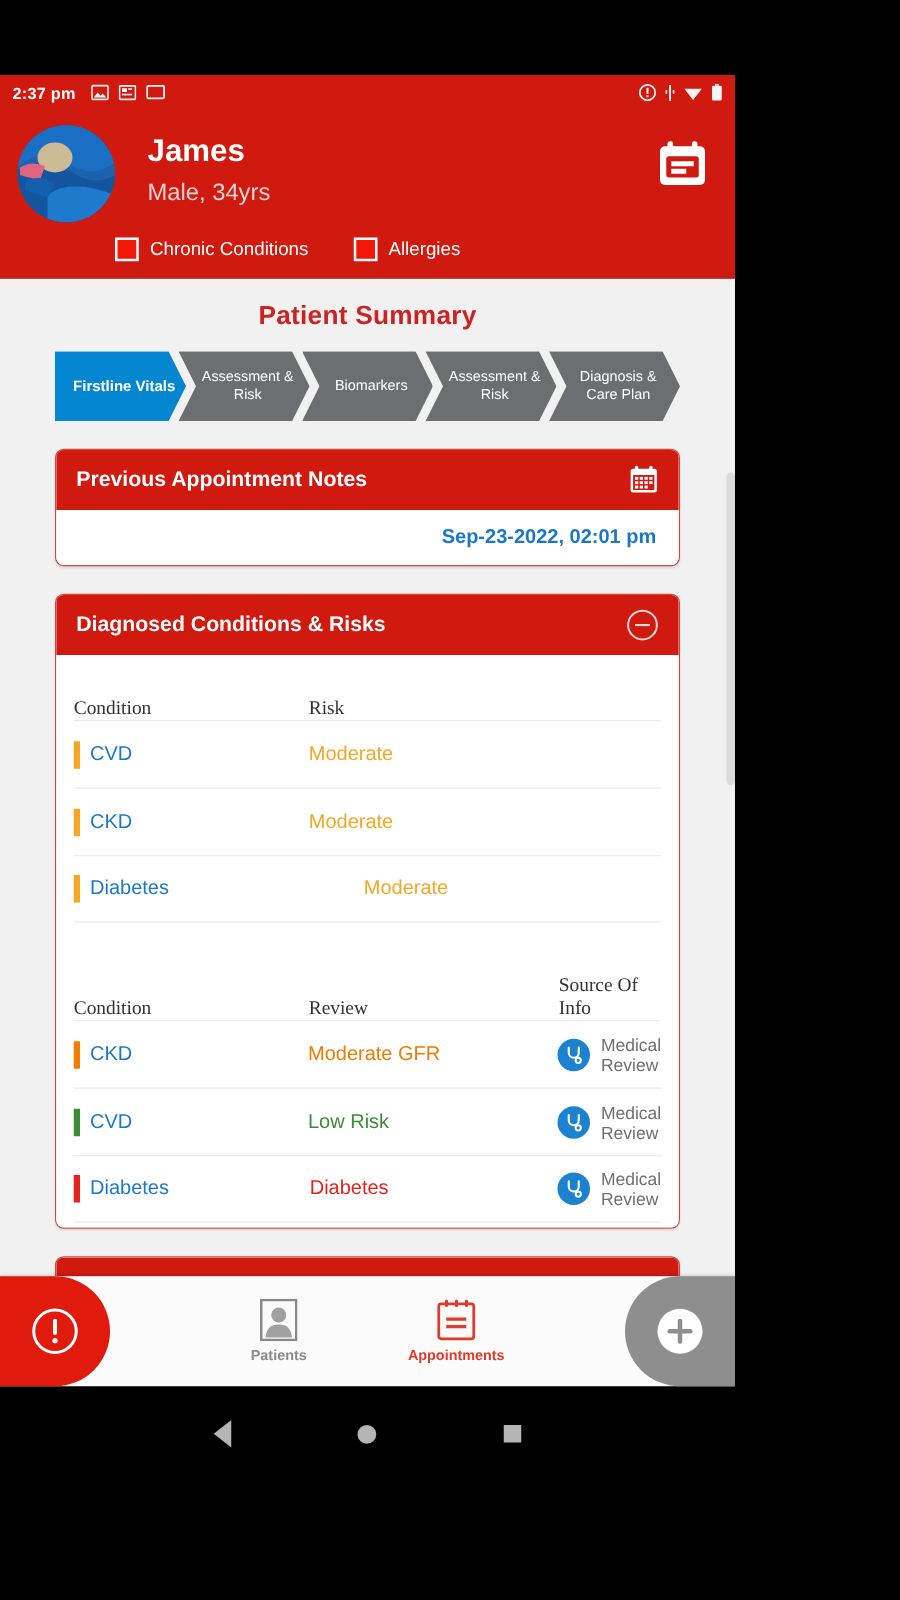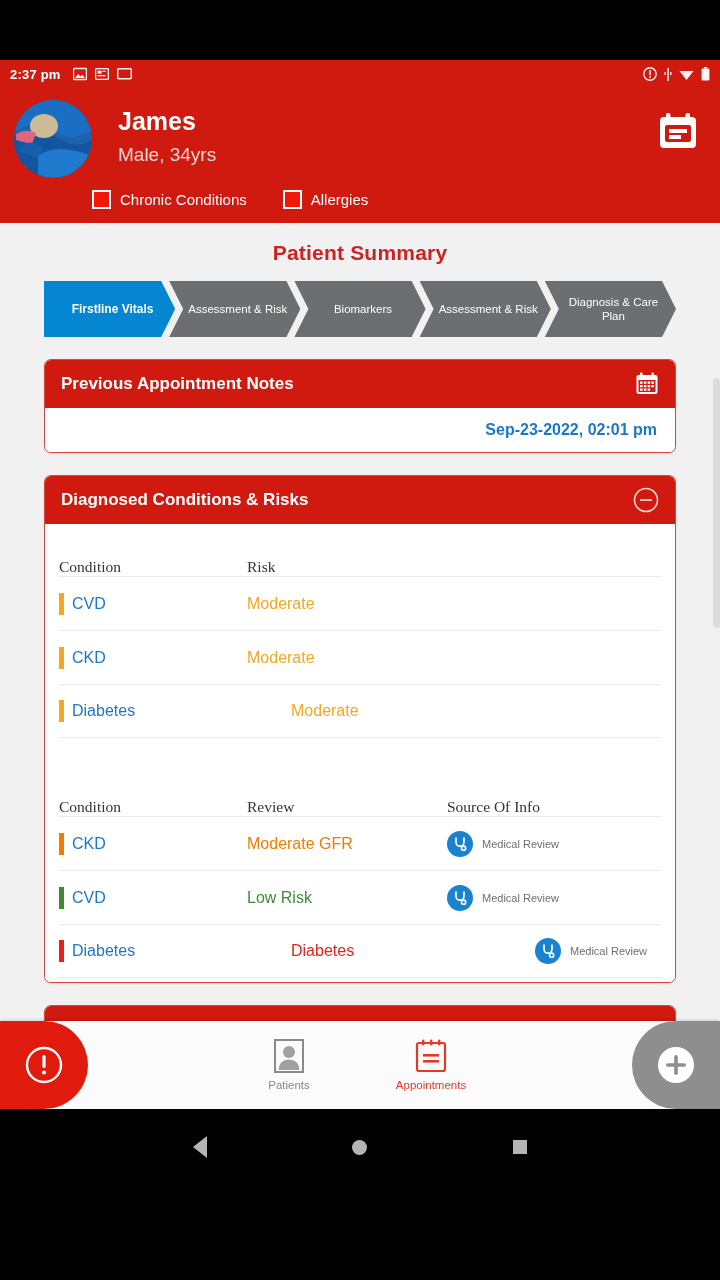--- a/index.html
+++ b/index.html
@@ -2,21 +2,21 @@
 <html><head>
 <meta charset="utf-8">
 <style>
   * { margin:0; padding:0; box-sizing:border-box; }
   html, body {
     width:720px; height:1280px;
     background:#000;
     font-family:"Liberation Sans", sans-serif;
     overflow:hidden;
   }
-  #device { position:relative; width:720px; height:1280px; background:#000; }
+  #device { position:relative; width:588px; height:1280px; background:#000; }
 
   
   .bezel-top { height:60px; background:#000; }
 
   
   .statusbar {
     height:28px; background:#d0190f;
     display:flex; align-items:center;
     padding:0 10px; color:#fff;
     font-size:13px; font-weight:bold;
@@ -119,21 +119,21 @@
   .c-mid  { width:200px; }
   .c-src  { flex:1; display:flex; align-items:center; }
   .bar { width:5px; height:22px; margin-right:8px; flex:0 0 5px; }
   .cond-name { color:#1b78c8; font-size:16px; }
   .val { font-size:16px; }
   .stetho {
     width:26px; height:26px; border-radius:50%; background:#1b82d2;
     display:flex; align-items:center; justify-content:center;
     margin-right:9px; flex:0 0 26px;
   }
-  .src-label { color:#6f6f6f; font-size:11px; }
+  .src-label { color:#6f6f6f; font-size:14px; }
   .tbl-gap { height:22px; }
 
   
   .scroll-track {
     position:absolute; right:0; top:155px;
     width:7px; height:250px; background:#dcdcdc; border-radius:4px;
   }
 
   
   .bottomnav {
@@ -144,21 +144,21 @@
   .corner-left {
     position:absolute; left:0; top:0; width:88px; height:88px;
     background:#e01b0d; border-radius:0 88px 88px 0;
     display:flex; align-items:center; justify-content:center;
   }
   .corner-right {
     position:absolute; right:0; top:0; width:88px; height:88px;
     background:#8e8e8e; border-radius:88px 0 0 88px;
     display:flex; align-items:center; justify-content:center;
   }
-  .navtabs { display:flex; gap:46px; }
+  .navtabs { display:flex; gap:46px;font-weight:bold; }
   .navtab { display:flex; flex-direction:column; align-items:center; width:96px; }
   .navtab .lbl { font-size:11.5px; margin-top:6px; color:#8a8a8a; }
   .navtab.active .lbl { color:#e03a2a; }
 
   
   .androidnav {
     height:76px; background:#000;
     display:flex; align-items:center; justify-content:space-around;
     padding:0 120px;
   }

